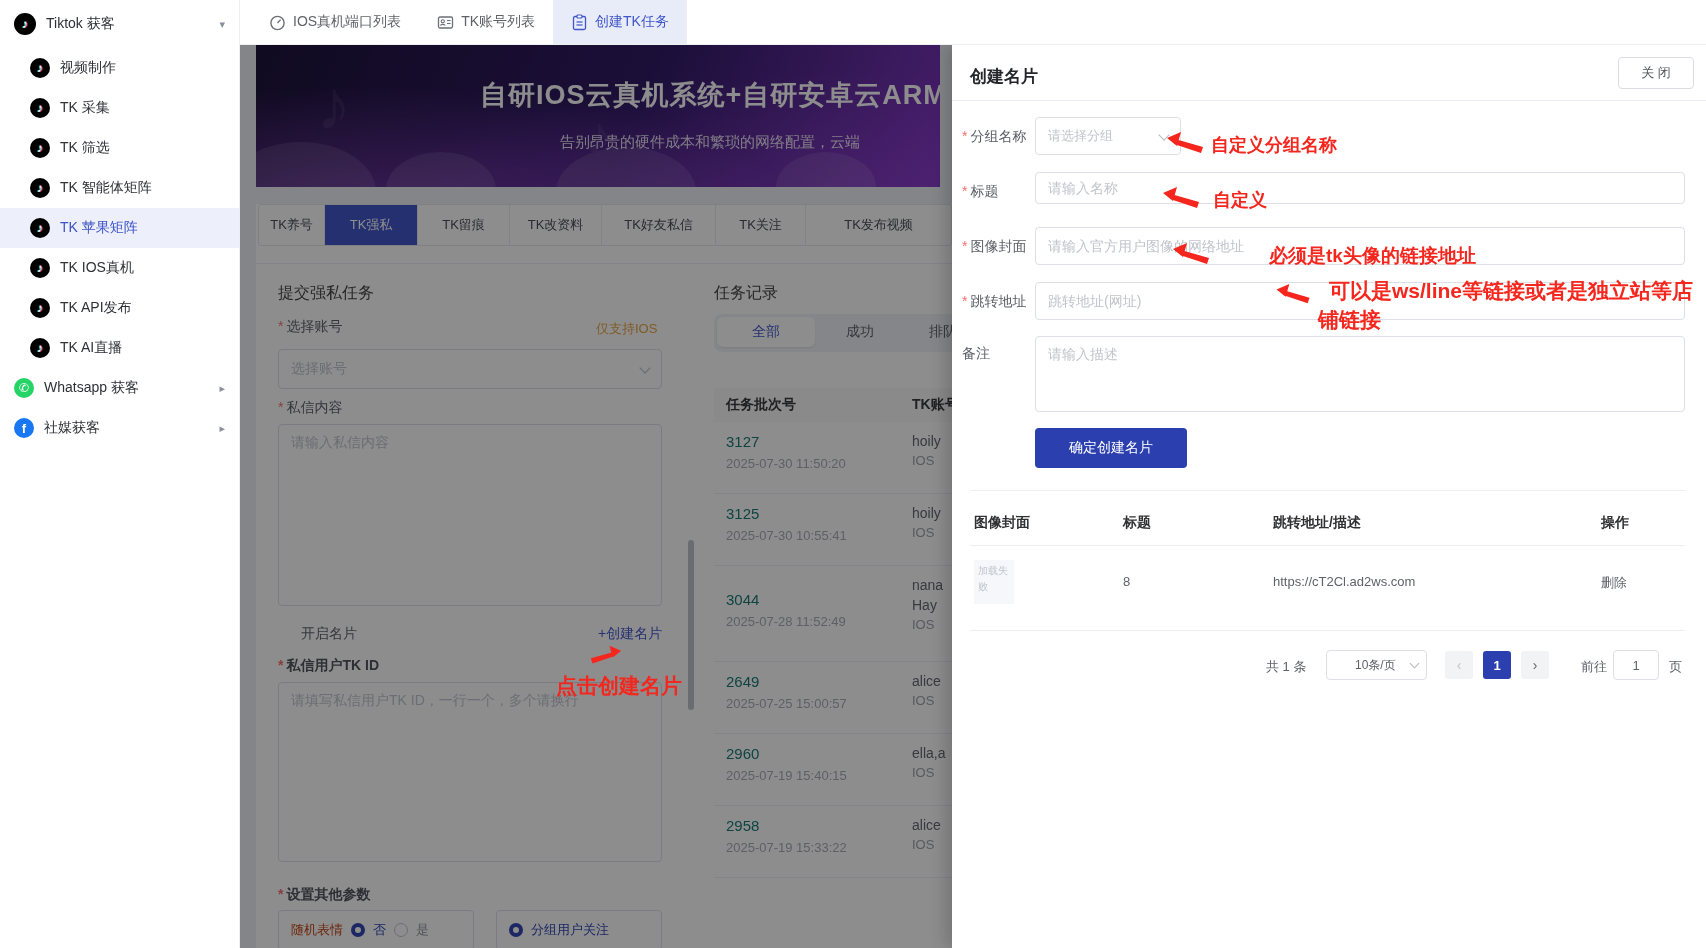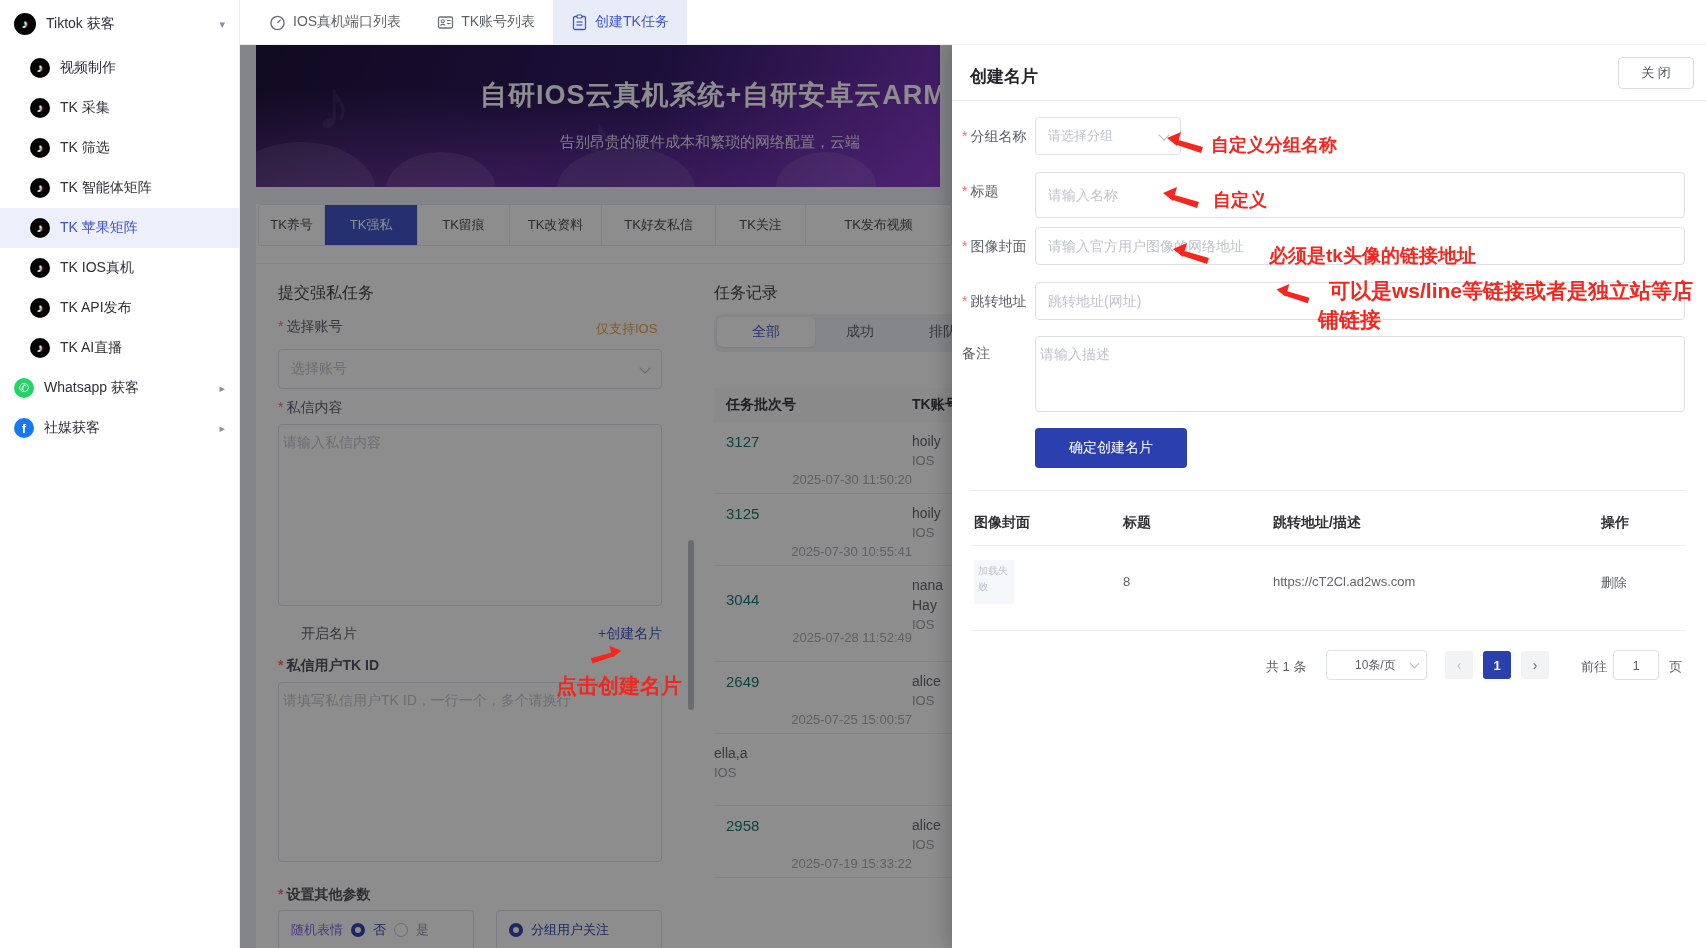--- a/index.html
+++ b/index.html
@@ -35,41 +35,41 @@
   .subtabs{left:258px;top:204px;display:flex;z-index:12;border:1px solid #e4e7ed;border-radius:3px;overflow:hidden;background:#fff;}
   .subtab{height:40px;display:flex;align-items:center;justify-content:center;font-size:13px;color:#45484f;border-right:1px solid #e8eaef;cursor:pointer;box-sizing:border-box;}
   .subtab.active{background:#3b50c9;color:#fff;}
   .divline{background:#ebeef5;height:1px;z-index:12;}
   .h1{font-size:16px;font-weight:normal;color:#404040;z-index:12;}
   .lbl{font-size:14px;color:#5a5e66;z-index:12;white-space:nowrap;}
   .star{color:#f56c6c;margin-right:3px;}
   .hint{font-size:13px;color:#e6a23c;z-index:12;}
   .inp{box-sizing:border-box;border:1px solid #dcdfe6;border-radius:4px;background:#fff;z-index:12;font-size:14px;color:#333;padding:0 12px;font-family:inherit;}
   .inp::placeholder,.ta::placeholder{color:#c0c4cc;opacity:1;}
-  .ta{box-sizing:border-box;border:1px solid #dcdfe6;border-radius:4px;background:#fff;z-index:12;font-size:14px;resize:none;padding:9px 4px;font-family:inherit;color:#333;}
+  .ta{box-sizing:border-box;border:1px solid #dcdfe6;border-radius:4px;background:#fff;z-index:12;font-size:14px;resize:none;padding:9px 12px;font-family:inherit;color:#333;}
   .fakesel{box-sizing:border-box;border:1px solid #dcdfe6;border-radius:4px;background:#fff;z-index:12;display:flex;align-items:center;padding:0 12px;cursor:pointer;}
   .fakesel .ph{font-size:14px;color:#c0c4cc;}
   .chev{display:inline-block;width:7px;height:7px;border-right:1.4px solid #b6bac2;border-bottom:1.4px solid #b6bac2;transform:rotate(45deg);margin-left:auto;margin-top:-3px;}
   .cbx{width:14px;height:14px;border:1px solid #c4c8d0;border-radius:2px;background:#fff;display:inline-block;box-sizing:border-box;}
   .link{font-size:14px;color:#3f55c8;z-index:12;cursor:pointer;}
   .radio{width:14px;height:14px;border:1px solid #c0c4cc;border-radius:50%;background:#fff;box-sizing:border-box;display:inline-block;}
   .radio.on{border:4px solid #2b3fae;}
   .pbox{box-sizing:border-box;border:1px solid #dcdfe6;border-radius:4px;background:#fff;z-index:12;display:flex;align-items:center;gap:8px;padding:0 12px;font-size:13px;}
   .scrollthumb{left:688px;top:540px;width:6px;height:170px;background:#bdc1c9;border-radius:3px;z-index:12;}
   
   .seg{display:flex;background:#f0f2f5;border-radius:8px;padding:3px;z-index:12;box-sizing:border-box;}
   .seg .it{height:30px;display:flex;align-items:center;justify-content:center;font-size:14px;color:#5a5e66;border-radius:6px;cursor:pointer;}
   .seg .it.on{background:#fff;color:#3d52c5;box-shadow:0 1px 2px rgba(0,0,0,.08);}
   .rtable{z-index:12;overflow:hidden;}
   .rthead{display:flex;height:34px;align-items:center;background:#fafafa;font-size:14px;font-weight:bold;color:#303133;}
   .rrow{display:flex;border-bottom:1px solid #ebeef5;box-sizing:border-box;padding-top:11px;}
   .rc1{width:198px;padding-left:12px;box-sizing:border-box;}
   .rc2{flex:1;}
   .rid{font-size:15px;color:#0f766e;}
-  .rtime{font-size:13px;color:#a6aab1;margin-top:22px;text-align:right;}
+  .rtime{font-size:13px;color:#a6aab1;margin-top:6px;}
   .racc{font-size:14px;color:#5f6269;margin-bottom:4px;}
   .rdev{font-size:13px;color:#9a9ea6;}
   
   .overlay{left:239px;top:44px;width:1467px;height:904px;background:rgba(12,12,14,.47);z-index:40;}
   .modal{left:952px;top:44px;width:754px;height:904px;background:#fff;z-index:50;box-shadow:-6px 0 16px rgba(0,0,0,.18);}
   .mtitle{font-size:17px;font-weight:bold;color:#24262b;z-index:51;}
   .mclose{box-sizing:border-box;border:1px solid #d9dce3;border-radius:4px;display:flex;align-items:center;justify-content:center;font-size:13px;color:#4e5358;z-index:51;cursor:pointer;background:#fff;}
   .mbtn{background:#2b3fae;border:none;border-radius:4px;color:#fff;font-size:14px;z-index:51;cursor:pointer;font-family:inherit;}
   .mth{font-size:14px;font-weight:bold;color:#303133;z-index:51;white-space:nowrap;}
   .mtd{font-size:13px;color:#5f6269;z-index:51;white-space:nowrap;}
@@ -230,21 +230,21 @@
 
   <span class="abs cbx" style="left:279px;top:626px"></span>
   <div class="abs lbl" style="left:301px;top:625px">开启名片</div>
   <div class="abs link" style="left:598px;top:625px">+创建名片</div>
 
   <div class="abs lbl" style="left:278px;top:657px;font-weight:bold;color:#4a4e56"><span class="star">*</span><span>私信用户TK ID</span></div>
   <textarea class="abs ta" style="left: 278px; top: 682px; width: 384px; height: 180px;" placeholder="请填写私信用户TK ID，一行一个，多个请换行"></textarea>
 
   <div class="abs lbl" style="left:278px;top:886px;font-weight:bold;color:#4a4e56"><span class="star">*</span><span>设置其他参数</span></div>
   <div class="abs pbox" style="left:278px;top:910px;width:196px;height:40px">
-    <span style="color:#8b5cf6">随机表情</span>
+    <span style="color:#c2410c">随机表情</span>
     <span class="radio on"></span>
     <span style="color:#2b3fae">否</span>
     <span class="radio"></span>
     <span style="color:#8f939b">是</span>
   </div>
   <div class="abs pbox" style="left:496px;top:910px;width:166px;height:40px">
     <span class="radio on"></span>
     <span style="color:#2b3fae">分组用户关注</span>
   </div>
 
@@ -297,20 +297,24 @@
       <div class="rc1">
           <div class="rid">2649</div>
           <div class="rtime">2025-07-25 15:00:57</div>
         </div>
       <div class="rc2">
           <div class="racc">alice</div>
           <div class="rdev">IOS</div>
         </div>
     </div>
     <div class="rrow" style="height:72px">
+      <div class="rc1">
+          <div class="rid">2960</div>
+          <div class="rtime">2025-07-19 15:40:15</div>
+        </div>
       <div class="rc2">
           <div class="racc">ella,a</div>
           <div class="rdev">IOS</div>
         </div>
     </div>
     <div class="rrow" style="height:72px">
       <div class="rc1">
           <div class="rid">2958</div>
           <div class="rtime">2025-07-19 15:33:22</div>
         </div>
@@ -328,21 +332,21 @@
   <div class="abs mclose" style="left:1618px;top:57px;width:76px;height:32px">关 闭</div>
   <div class="abs divline" style="left:952px;top:100px;width:754px;z-index:51"></div>
 
   <div class="abs mlabel" style="left:962px;top:128px"><span class="star">*</span><span>分组名称</span></div>
   <div class="abs fakesel" style="left:1035px;top:117px;width:146px;height:38px;z-index:51">
     <span class="ph" style="font-size:13px">请选择分组</span>
     <span class="chev"></span>
   </div>
 
   <div class="abs mlabel" style="left:962px;top:183px"><span class="star">*</span><span>标题</span></div>
-  <input class="abs inp" style="left: 1035px; top: 172px; width: 650px; height: 46px; z-index: 51;" placeholder="请输入名称">
+  <input class="abs inp" style="left: 1035px; top: 172px; width: 650px; height: 32px; z-index: 51;" placeholder="请输入名称">
 
   <div class="abs mlabel" style="left:962px;top:238px"><span class="star">*</span><span>图像封面</span></div>
   <input class="abs inp" style="left: 1035px; top: 227px; width: 650px; height: 38px; z-index: 51;" placeholder="请输入官方用户图像的网络地址">
 
   <div class="abs mlabel" style="left:962px;top:293px"><span class="star">*</span><span>跳转地址</span></div>
   <input class="abs inp" style="left: 1035px; top: 282px; width: 650px; height: 38px; z-index: 51;" placeholder="跳转地址(网址)">
 
   <div class="abs mlabel" style="left:962px;top:345px">备注</div>
   <textarea class="abs ta" style="left: 1035px; top: 336px; width: 650px; height: 76px; z-index: 51;" placeholder="请输入描述"></textarea>
 

